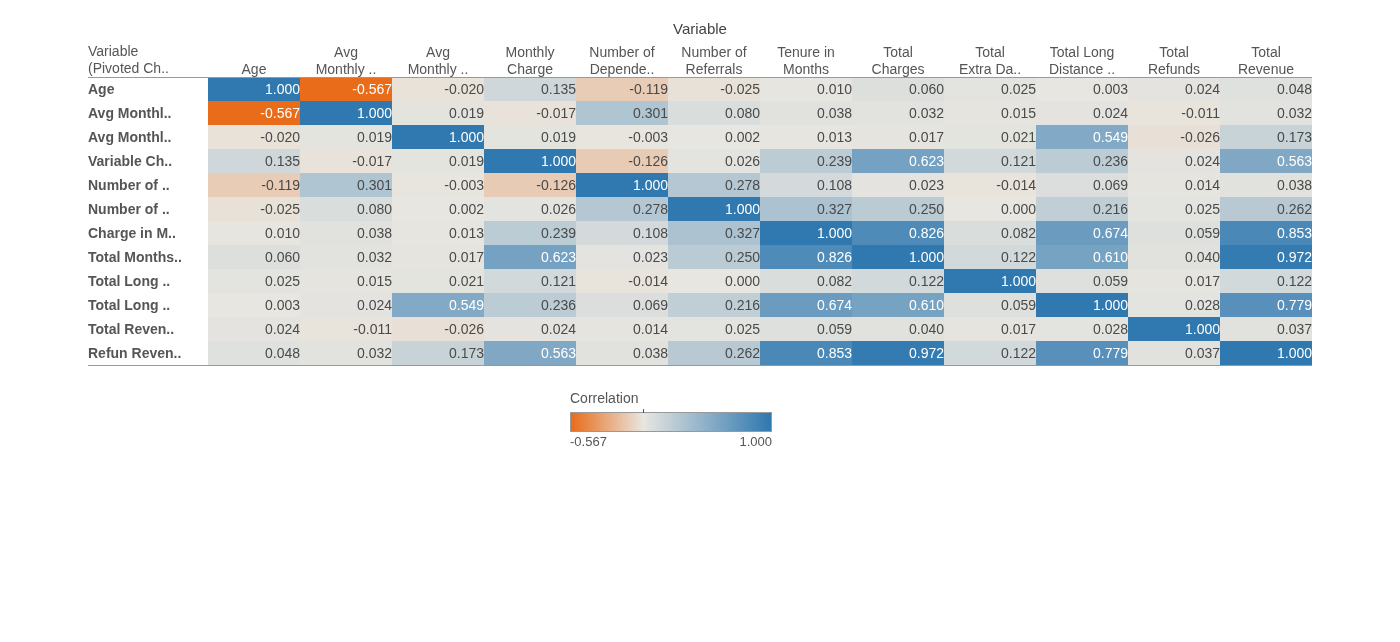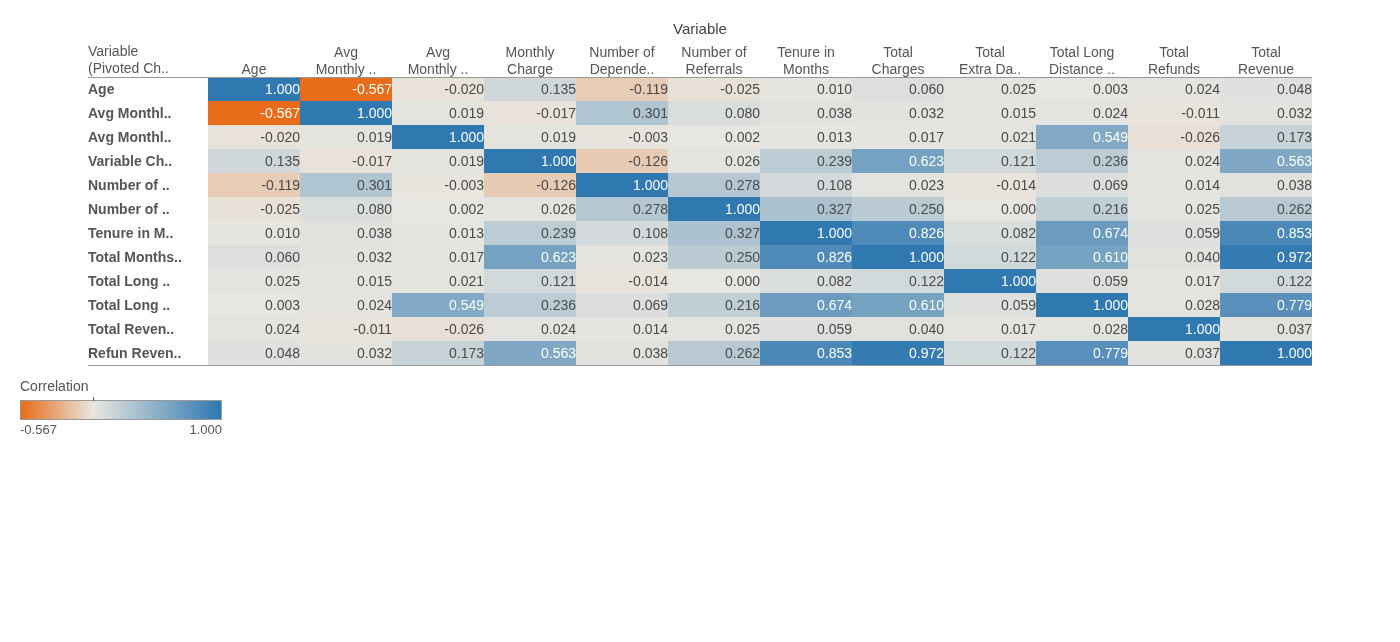--- a/index.html
+++ b/index.html
@@ -59,23 +59,23 @@
     font-size: 14px;
     width: 92px;
     height: 24px;
     padding-right: 10px;
     box-sizing: border-box;
   }
   tr.last-row td, tr.last-row th {
     border-bottom: 1px solid #999;
   }
   .legend-wrap {
-    margin-top: 12px;
+    margin-top: 24px;
     display: flex;
-    justify-content: flex-start;
+    justify-content: center;
     padding-right: 40px;
   }
   .legend {
     width: 220px;
   }
   .legend-title {
     font-size: 14px;
     color: #555;
     margin-bottom: 6px;
   }
@@ -209,21 +209,21 @@
         <td class="cell" style="background: rgb(181, 199, 211); color: rgb(74, 74, 74);">0.278</td>
         <td class="cell" style="background: rgb(47, 120, 176); color: rgb(255, 255, 255);">1.000</td>
         <td class="cell" style="background: rgb(172, 194, 208); color: rgb(74, 74, 74);">0.327</td>
         <td class="cell" style="background: rgb(186, 203, 212); color: rgb(74, 74, 74);">0.250</td>
         <td class="cell" style="background: rgb(232, 230, 224); color: rgb(74, 74, 74);">0.000</td>
         <td class="cell" style="background: rgb(192, 206, 214); color: rgb(74, 74, 74);">0.216</td>
         <td class="cell" style="background: rgb(227, 227, 223); color: rgb(74, 74, 74);">0.025</td>
         <td class="cell" style="background: rgb(184, 201, 211); color: rgb(74, 74, 74);">0.262</td>
       </tr>
       <tr>
-        <th class="row-label">Tenure in M..</th>
+        <th class="row-label">Charge in M..</th>
         <td class="cell" style="background: rgb(230, 229, 224); color: rgb(74, 74, 74);">0.010</td>
         <td class="cell" style="background: rgb(225, 226, 222); color: rgb(74, 74, 74);">0.038</td>
         <td class="cell" style="background: rgb(230, 229, 223); color: rgb(74, 74, 74);">0.013</td>
         <td class="cell" style="background: rgb(188, 204, 213); color: rgb(74, 74, 74);">0.239</td>
         <td class="cell" style="background: rgb(212, 218, 219); color: rgb(74, 74, 74);">0.108</td>
         <td class="cell" style="background: rgb(172, 194, 208); color: rgb(74, 74, 74);">0.327</td>
         <td class="cell" style="background: rgb(47, 120, 176); color: rgb(255, 255, 255);">1.000</td>
         <td class="cell" style="background: rgb(79, 139, 184); color: rgb(255, 255, 255);">0.826</td>
         <td class="cell" style="background: rgb(217, 221, 220); color: rgb(74, 74, 74);">0.082</td>
         <td class="cell" style="background: rgb(107, 156, 192); color: rgb(255, 255, 255);">0.674</td>

